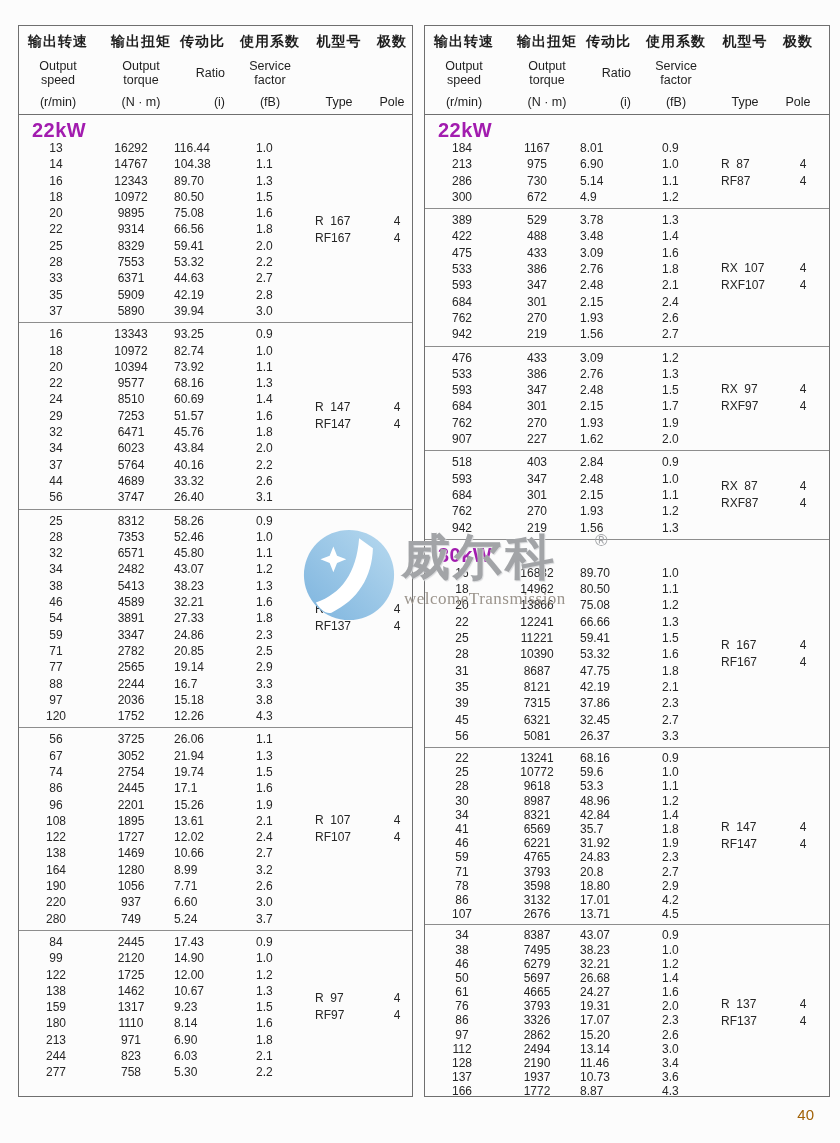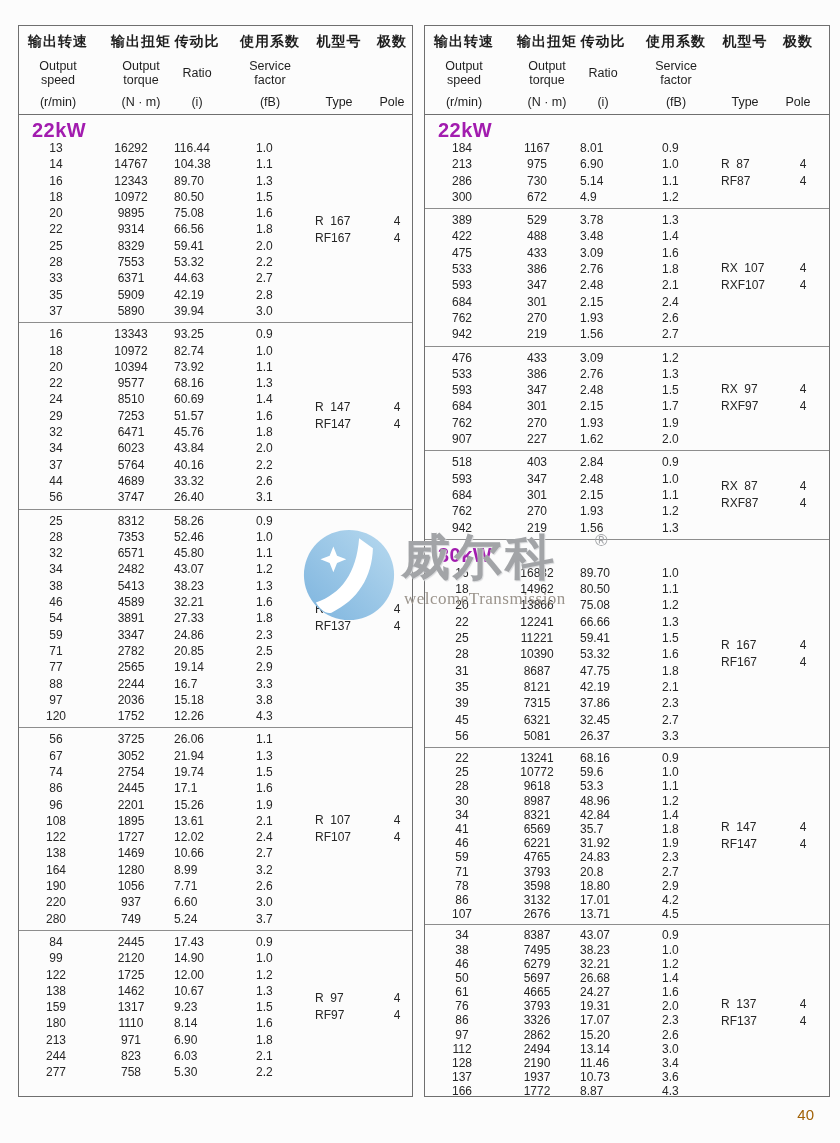--- a/index.html
+++ b/index.html
@@ -14,21 +14,21 @@
     border:1px solid #6f6f6f;background:transparent;box-sizing:border-box;
   }
   #table-left{left:18px;width:395px;}
   #table-right{left:424px;width:406px;}
 
   .thead{position:relative;height:88px;border-bottom:1px solid #6f6f6f;}
   .hcell{position:absolute;top:7px;bottom:5px;display:flex;flex-direction:column;
          justify-content:space-between;align-items:center;text-align:center;color:#1e1e1e;}
   .h0{left:2px;width:74px;}
   .h1{left:84px;width:76px;}
-  .h2{left:150px;width:56px;}
+  .h2{left:150px;width:56px;align-items:flex-end;}
   .h3{left:206px;width:90px;}
   .h4{left:292px;width:56px;}
   .h5{left:348px;width:50px;}
   .zh{font-size:14px;font-weight:600;letter-spacing:1px;white-space:nowrap;}
   .en{flex:1;display:flex;flex-direction:column;justify-content:center;
       font-size:12.5px;line-height:14.5px;}
   .unit{font-size:12.5px;white-space:nowrap;}
 
   .blocks{display:flex;flex-direction:column;}
   .block{position:relative;padding:3px 0;}

